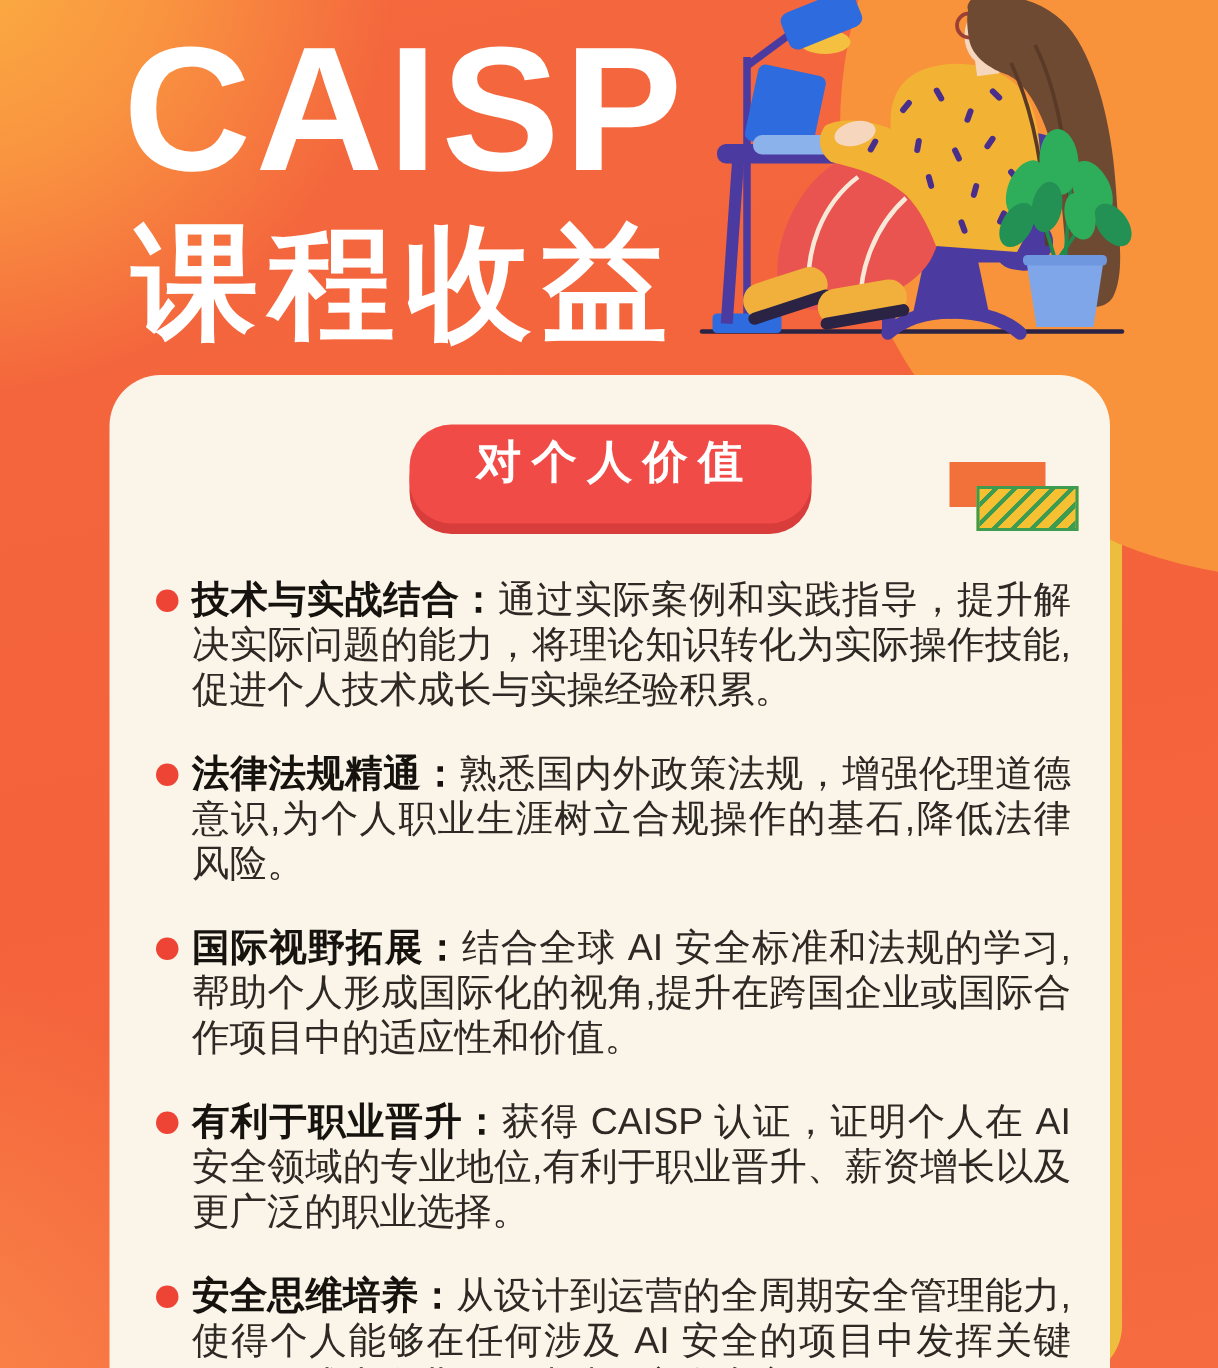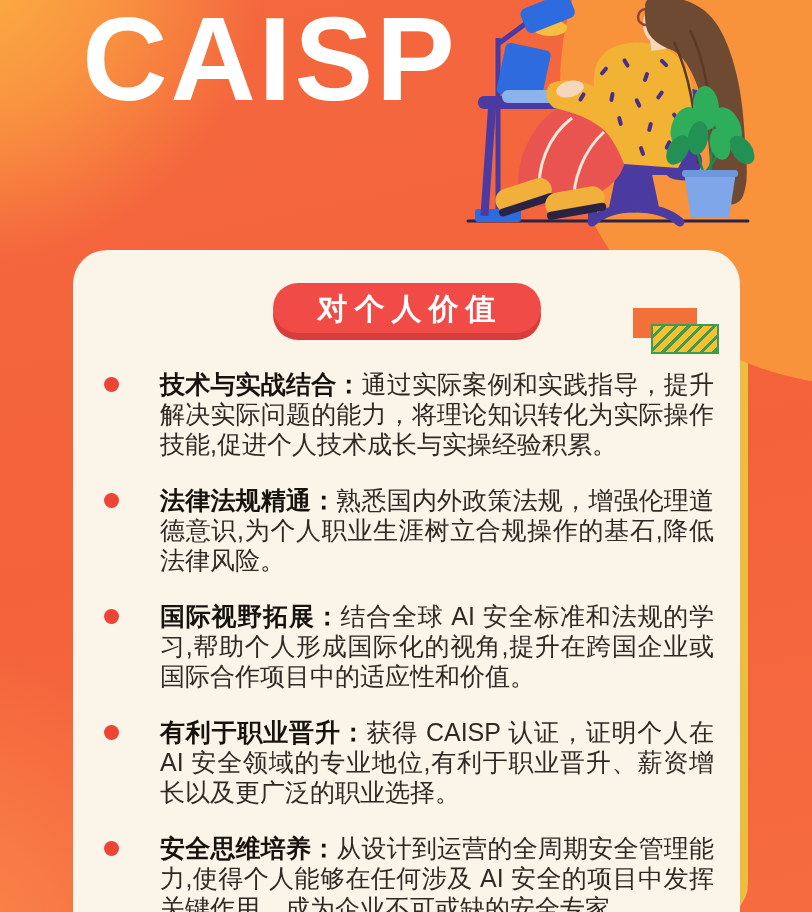--- a/index.html
+++ b/index.html
@@ -13,54 +13,55 @@
   }
   .bg-circle{
     position:absolute;left:560px;top:-215px;width:600px;height:600px;
     border-radius:50%;background:#F8933C;z-index:2;
   }
   .shadow-card{
     position:absolute;left:81px;top:258px;width:667px;height:660px;
     border-radius:34px;background:#EDBE3E;z-index:1;
   }
   .hero{position:absolute;left:0;top:0;width:540px;z-index:3;text-align:center;color:#FFFFFF;}
-  .hero .en{font-size:118px;font-weight:bold;letter-spacing:3px;line-height:1;}
+  .hero .en{font-size:118px;font-weight:bold;letter-spacing:3px;line-height:1;margin-top:14px;}
   .hero .zh{font-size:84px;font-weight:bold;letter-spacing:7px;line-height:1;margin-top:14px;}
   .illus{position:absolute;left:452px;top:0;width:360px;height:232px;z-index:3;}
   .card{
     position:absolute;left:73px;top:250px;width:667px;height:700px;
     background:#FAF4E9;border-radius:34px;z-index:4;
   }
   .badge-row{position:relative;display:flex;justify-content:center;padding-top:33px;}
   .badge{
     position:relative;background:#F14B47;color:#FFFFFF;border-radius:28px;
-    height:50px;line-height:51px;padding:0 38px 0 45px;font-size:30px;font-weight:bold;
+    height:50px;line-height:51px;padding:0 38px 16px 45px;font-size:30px;font-weight:bold;
     letter-spacing:7px;box-shadow:0 7px 0 #D83D3C;
   }
   .decor{position:absolute;right:0;top:0;width:667px;height:0;}
   .decor .rect-orange{position:absolute;left:560px;top:58px;width:64px;height:30px;background:#F2713B;}
   .decor .rect-yellow{
     position:absolute;left:578px;top:74px;width:68px;height:30px;
     background:repeating-linear-gradient(135deg, rgba(0,0,0,0) 0 6px, #3D9C50 6px 9px), #F5C032;
     border:2px solid #3D9C50;box-sizing:border-box;
   }
   .benefits{list-style:none;margin:36px 0 0 0;padding:0 26px 0 31px;}
-  .benefit{display:flex;align-items:flex-start;margin-bottom:26px;gap:32px;}
+  .benefit{display:flex;align-items:flex-start;margin-bottom:26px;}
   .dot{flex:0 0 15px;width:15px;height:15px;border-radius:50%;background:#EE4435;margin:8px 9px 0 0;}
   .benefit p{margin:0;font-size:25px;line-height:30px;color:#2E2924;text-align:justify;}
   .benefit b{color:#16130F;font-weight:bold;}
 </style>
 </head>
 <body>
 
 <div class="bg-circle"></div>
 <div class="shadow-card"></div>
 
 <div class="hero">
   <div class="en">CAISP</div>
+  <div class="zh">课程收益</div>
 </div>
 
 <div class="illus">
   <svg width="360" height="232" viewBox="0 0 360 232" xmlns="http://www.w3.org/2000/svg">
 
     <line x1="16" y1="221" x2="296" y2="221" stroke="#2B2343" stroke-width="3" stroke-linecap="round"></line>
 
     <g>
       <line x1="46" y1="38" x2="46" y2="214" stroke="#4B3AA0" stroke-width="5"></line>
       <line x1="46" y1="44" x2="92" y2="10" stroke="#4B3AA0" stroke-width="5"></line>

